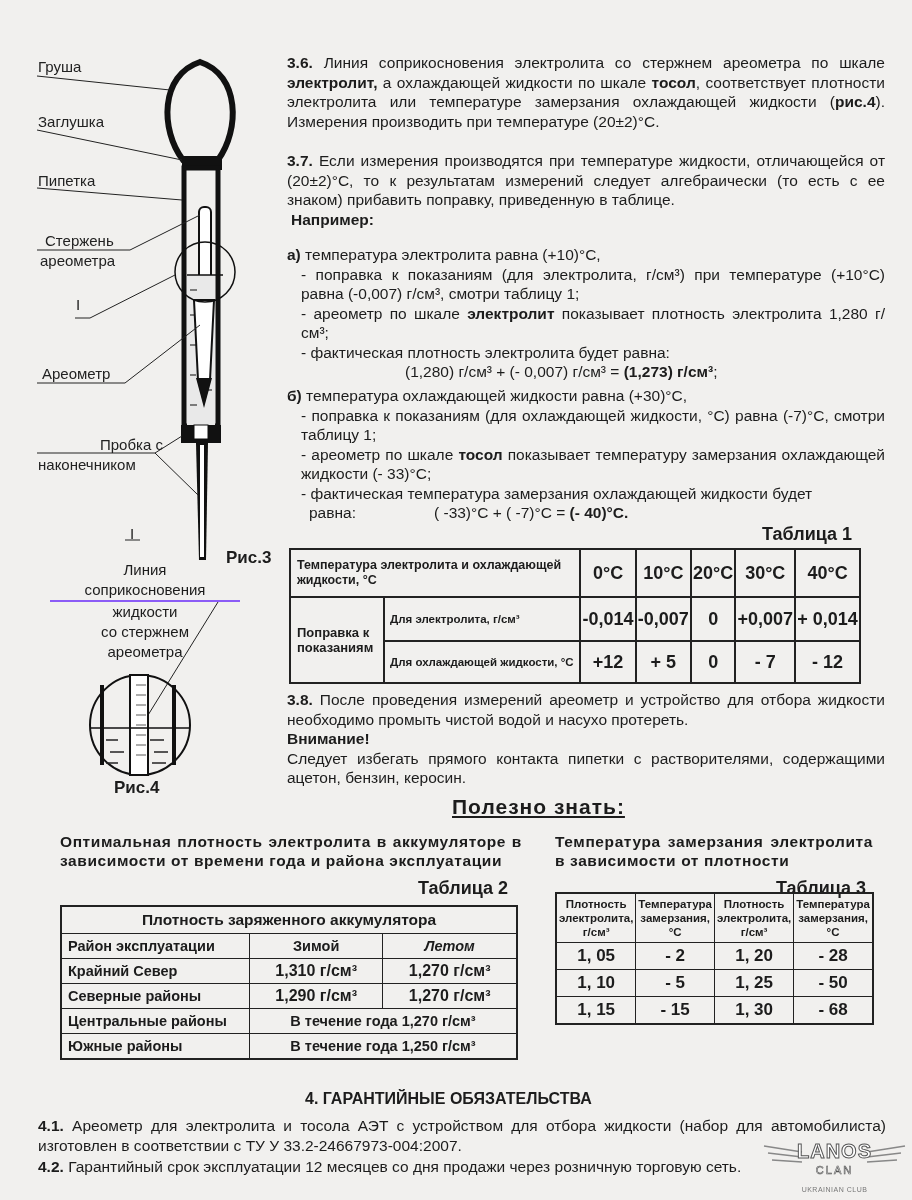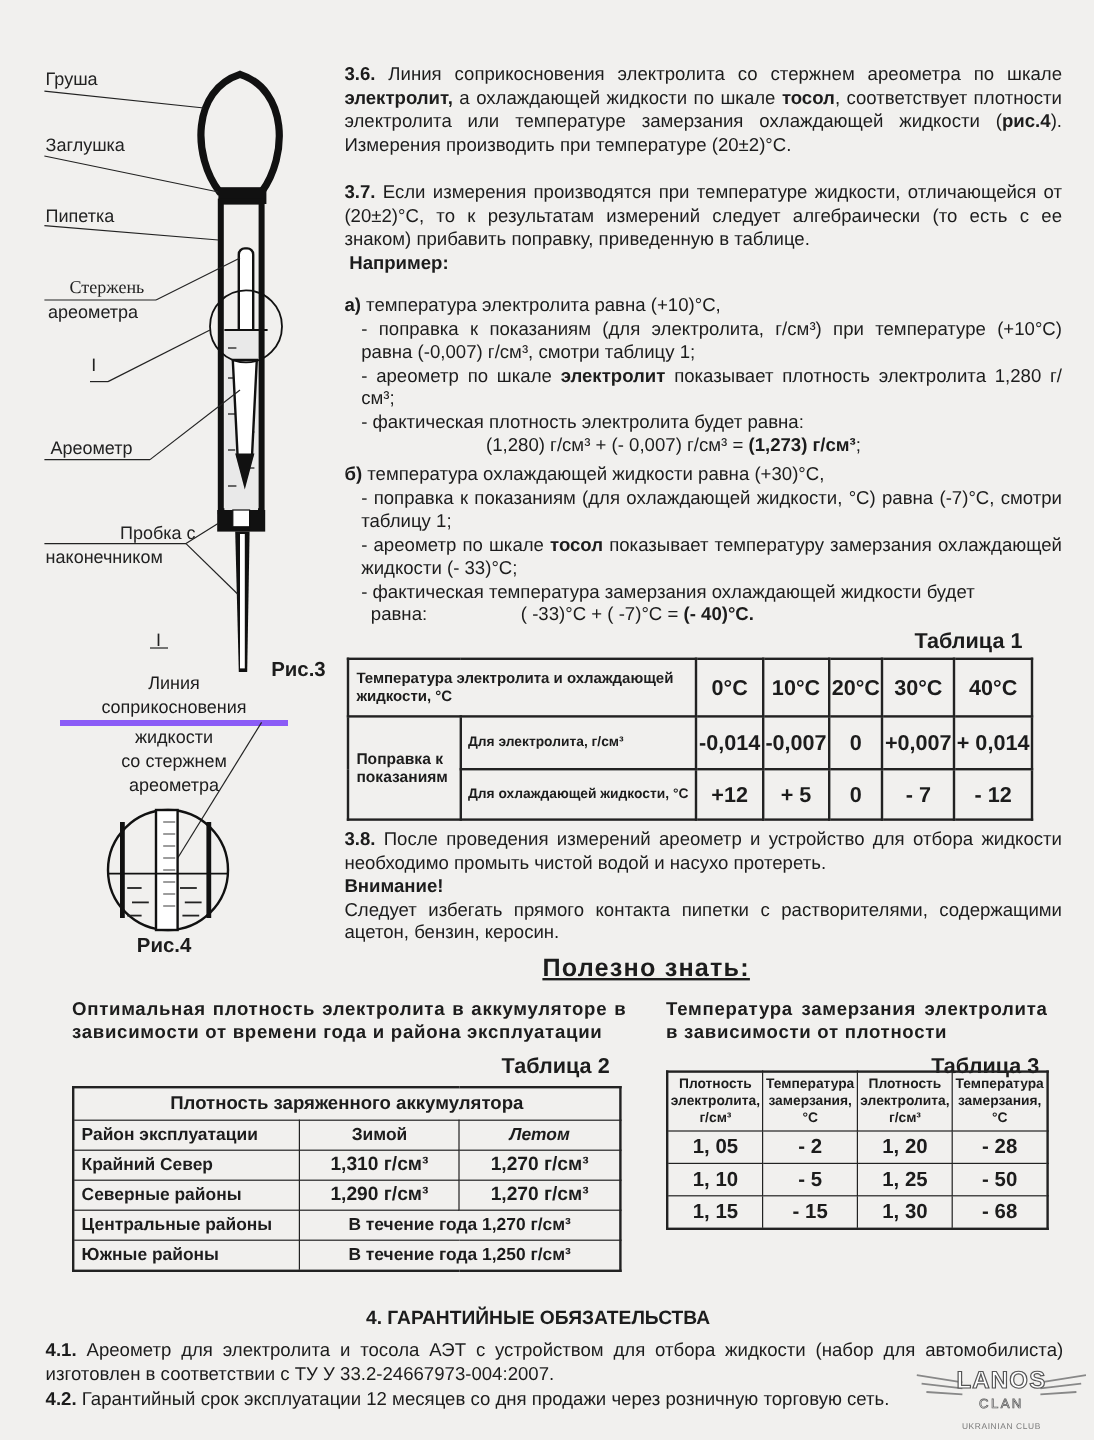--- a/index.html
+++ b/index.html
@@ -79,34 +79,34 @@
       <line x1="37" y1="453" x2="155" y2="453"></line>
         <line x1="155" y1="453" x2="182" y2="436"></line>
         <line x1="155" y1="453" x2="198" y2="495"></line>
       <line x1="125" y1="540" x2="140" y2="540"></line>
     </g>
   </svg>
 
   <span class="abs label" style="left:38px;top:18px;">Груша</span>
   <span class="abs label" style="left:38px;top:73px;">Заглушка</span>
   <span class="abs label" style="left:38px;top:132px;">Пипетка</span>
-  <span class="abs label" style="left:58px;top:192px;font-family:Liberation Serif, serif;">Стержень</span>
+  <span class="abs label" style="left:45px;top:192px;">Стержень</span>
   <span class="abs label" style="left:40px;top:212px;">ареометра</span>
   <span class="abs label" style="left:76px;top:256px;">I</span>
   <span class="abs label" style="left:42px;top:325px;">Ареометр</span>
   <span class="abs label" style="left:60px;top:396px;margin-left:40px;">Пробка с</span>
   <span class="abs label" style="left:38px;top:416px;">наконечником</span>
   <span class="abs label" style="left:130px;top:485px;">I</span>
   <span class="abs cap" style="left:226px;top:508px;">Рис.3</span>
 </div>
 
 <div class="abs" style="left:0;top:560px;width:290px;height:250px;">
   <div class="abs" style="left:50px;top:0;width:190px;text-align:center;font-size:15px;line-height:20px;">
     <span class="line">Линия</span>
-    <span class="line" style="border-bottom:5px solid #8b5cf6;">соприкосновения</span>
+    <span class="line" style="border-bottom:2px solid #8b5cf6;">соприкосновения</span>
     <span class="line">жидкости</span>
     <span class="line">со стержнем</span>
     <span class="line">ареометра</span>
   </div>
   <svg width="290" height="250" viewBox="0 0 290 250" style="position:absolute;left:0;top:0;">
     <line x1="218" y1="42" x2="145" y2="160" stroke="#222" stroke-width="1"></line>
     <circle cx="140" cy="165" r="50" fill="none" stroke="#111" stroke-width="2"></circle>
     <rect x="130" y="115" width="18" height="100" fill="#fff" stroke="#111" stroke-width="2"></rect>
     <line x1="102" y1="125" x2="102" y2="205" stroke="#111" stroke-width="4"></line>
     <line x1="174" y1="125" x2="174" y2="205" stroke="#111" stroke-width="4"></line>

